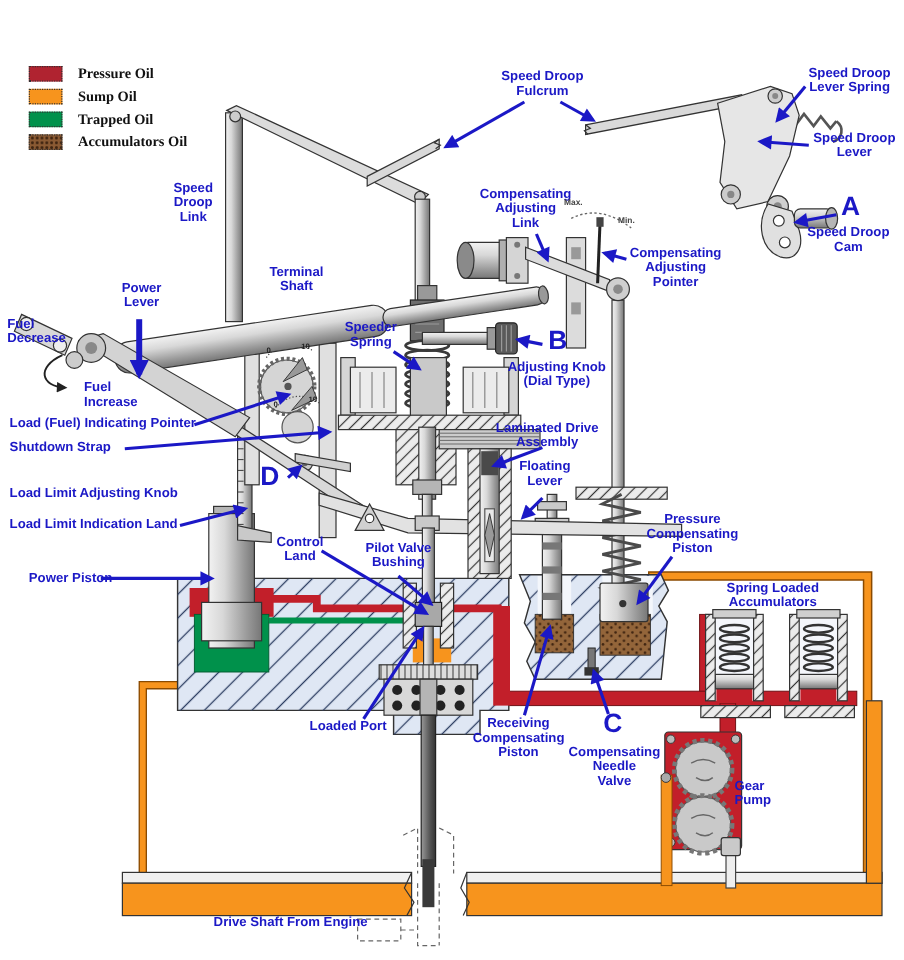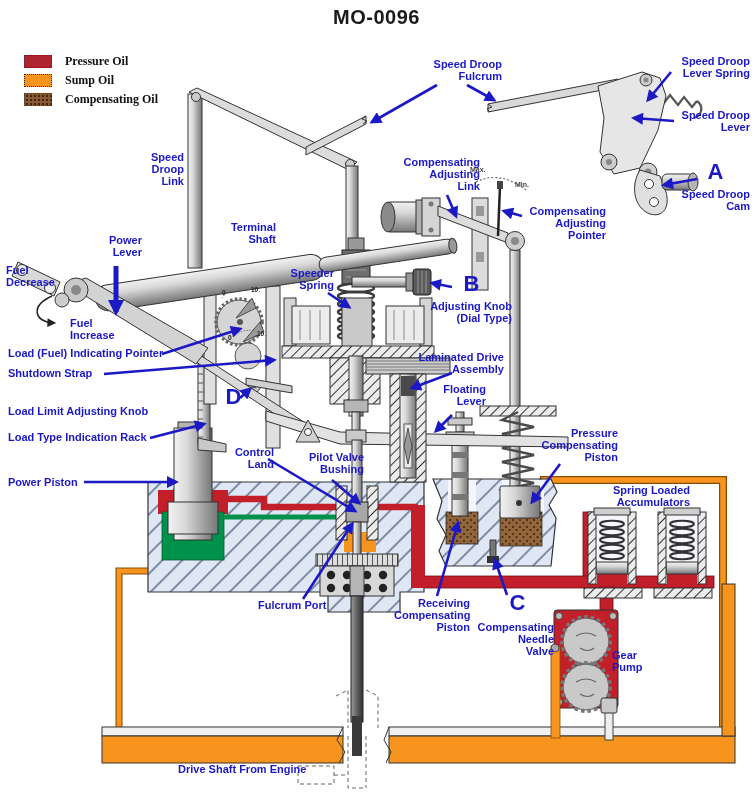--- a/index.html
+++ b/index.html
@@ -1,20 +1,20 @@
 <!DOCTYPE html>
 <html><head>
 <meta charset="utf-8">
 <style>
   html,body{margin:0;padding:0;background:#fff;}
   #stage{position:relative;width:753px;height:800px;background:#fff;overflow:hidden;
          font-family:"Liberation Sans",sans-serif;}
   #art{position:absolute;left:0;top:0;}
   .lbl{position:absolute;font-weight:bold;font-size:11px;line-height:1.1;color:#1b18c6;
-       white-space:pre-line;text-align:right;}
+       white-space:pre-line;text-align:center;}
   .lbl.left{text-align:left;}
   .big{font-size:22px;font-weight:bold;letter-spacing:.5px;}
   .tiny{font-size:7px;font-weight:bold;color:#444;}
   .dialnum{font-size:6.5px;font-weight:bold;color:#222;}
   #title{position:absolute;left:0;right:0;top:6px;text-align:center;color:#1a1a1a;
          font-size:20px;font-weight:bold;letter-spacing:.5px;}
   #legend{position:absolute;left:24px;top:52px;font-family:Liberation Serif, serif;}
   .leg-row{display:flex;align-items:center;height:19px;}
   .leg-swatch{width:26px;height:11px;border:1px dotted #333;margin-right:13px;}
   .leg-swatch.dots{background-image:radial-gradient(#3f2410 1px,transparent 1.3px);
@@ -381,34 +381,37 @@
     <path d="M 452 415 L 436 431" marker-end="url(#ab)"></path>
     <path d="M 268 459 L 355 511" marker-end="url(#ab)"></path>
     <path d="M 332 480 L 359 503" marker-end="url(#ab)"></path>
     <path d="M 303 599 L 352 524" marker-end="url(#ab)"></path>
     <path d="M 437 596 L 458 523" marker-end="url(#ab)"></path>
     <path d="M 507 595 L 495 560" marker-end="url(#ab)"></path>
     <path d="M 560 464 L 532 502" marker-end="url(#ab)"></path>
   </g>
 </svg>
 
-<div id="title">MO-0096</div>
 
 <div id="legend">
   <div class="leg-row">
     <span class="leg-swatch" style="background-color: rgb(176, 35, 48);"></span>
     <span class="leg-label">Pressure Oil</span>
   </div>
   <div class="leg-row">
     <span class="leg-swatch" style="background-color: rgb(247, 148, 29);"></span>
     <span class="leg-label">Sump Oil</span>
   </div>
   <div class="leg-row">
+    <span class="leg-swatch" style="background-color: rgb(0, 145, 75);"></span>
+    <span class="leg-label">Trapped Oil</span>
+  </div>
+  <div class="leg-row">
     <span class="leg-swatch dots" style="background-color: rgb(138, 90, 51);"></span>
-    <span class="leg-label">Compensating Oil</span>
+    <span class="leg-label">Accumulators Oil</span>
   </div>
 </div>
 
 <div class="lbl" style="left:402px;top:58px;width:100px">Speed Droop
 Fulcrum</div>
 <div class="lbl" style="left:666px;top:55px;width:84px">Speed Droop
 Lever Spring</div>
 <div class="lbl" style="left:674px;top:109px;width:76px">Speed Droop
 Lever</div>
 <div class="lbl big" style="left:694px;top:160px;width:30px">A</div>
@@ -435,31 +438,31 @@
 <div class="lbl left" style="left:6px;top:264px;width:56px">Fuel
 Decrease</div>
 <div class="lbl left" style="left:70px;top:317px;width:52px">Fuel
 Increase</div>
 <div class="lbl" style="left:284px;top:267px;width:50px">Speeder
 Spring</div>
 <div class="lbl left" style="left:8px;top:347px">Load (Fuel) Indicating Pointer</div>
 <div class="lbl left" style="left:8px;top:367px">Shutdown Strap</div>
 <div class="lbl big" style="left:208px;top:385px;width:34px">D</div>
 <div class="lbl left" style="left:8px;top:405px">Load Limit Adjusting Knob</div>
-<div class="lbl left" style="left:8px;top:431px">Load Type Indication Rack</div>
-<div class="lbl left" style="left:8px;top:476px">Power Piston</div>
+<div class="lbl left" style="left:8px;top:431px">Load Limit Indication Land</div>
+<div class="lbl left" style="left:24px;top:476px">Power Piston</div>
 <div class="lbl" style="left:408px;top:351px;width:96px">Laminated Drive
 Assembly</div>
 <div class="lbl" style="left:422px;top:383px;width:64px">Floating
 Lever</div>
 <div class="lbl" style="left:226px;top:446px;width:48px">Control
 Land</div>
 <div class="lbl" style="left:300px;top:451px;width:64px">Pilot Valve
 Bushing</div>
-<div class="lbl" style="left:258px;top:599px">Fulcrum Port</div>
+<div class="lbl" style="left:258px;top:599px">Loaded Port</div>
 <div class="lbl" style="left:394px;top:597px;width:76px">Receiving
 Compensating
 Piston</div>
 <div class="lbl big" style="left:496px;top:591px;width:30px">C</div>
 <div class="lbl" style="left:470px;top:621px;width:84px">Compensating
 Needle
 Valve</div>
 <div class="lbl" style="left:536px;top:427px;width:82px">Pressure
 Compensating
 Piston</div>

